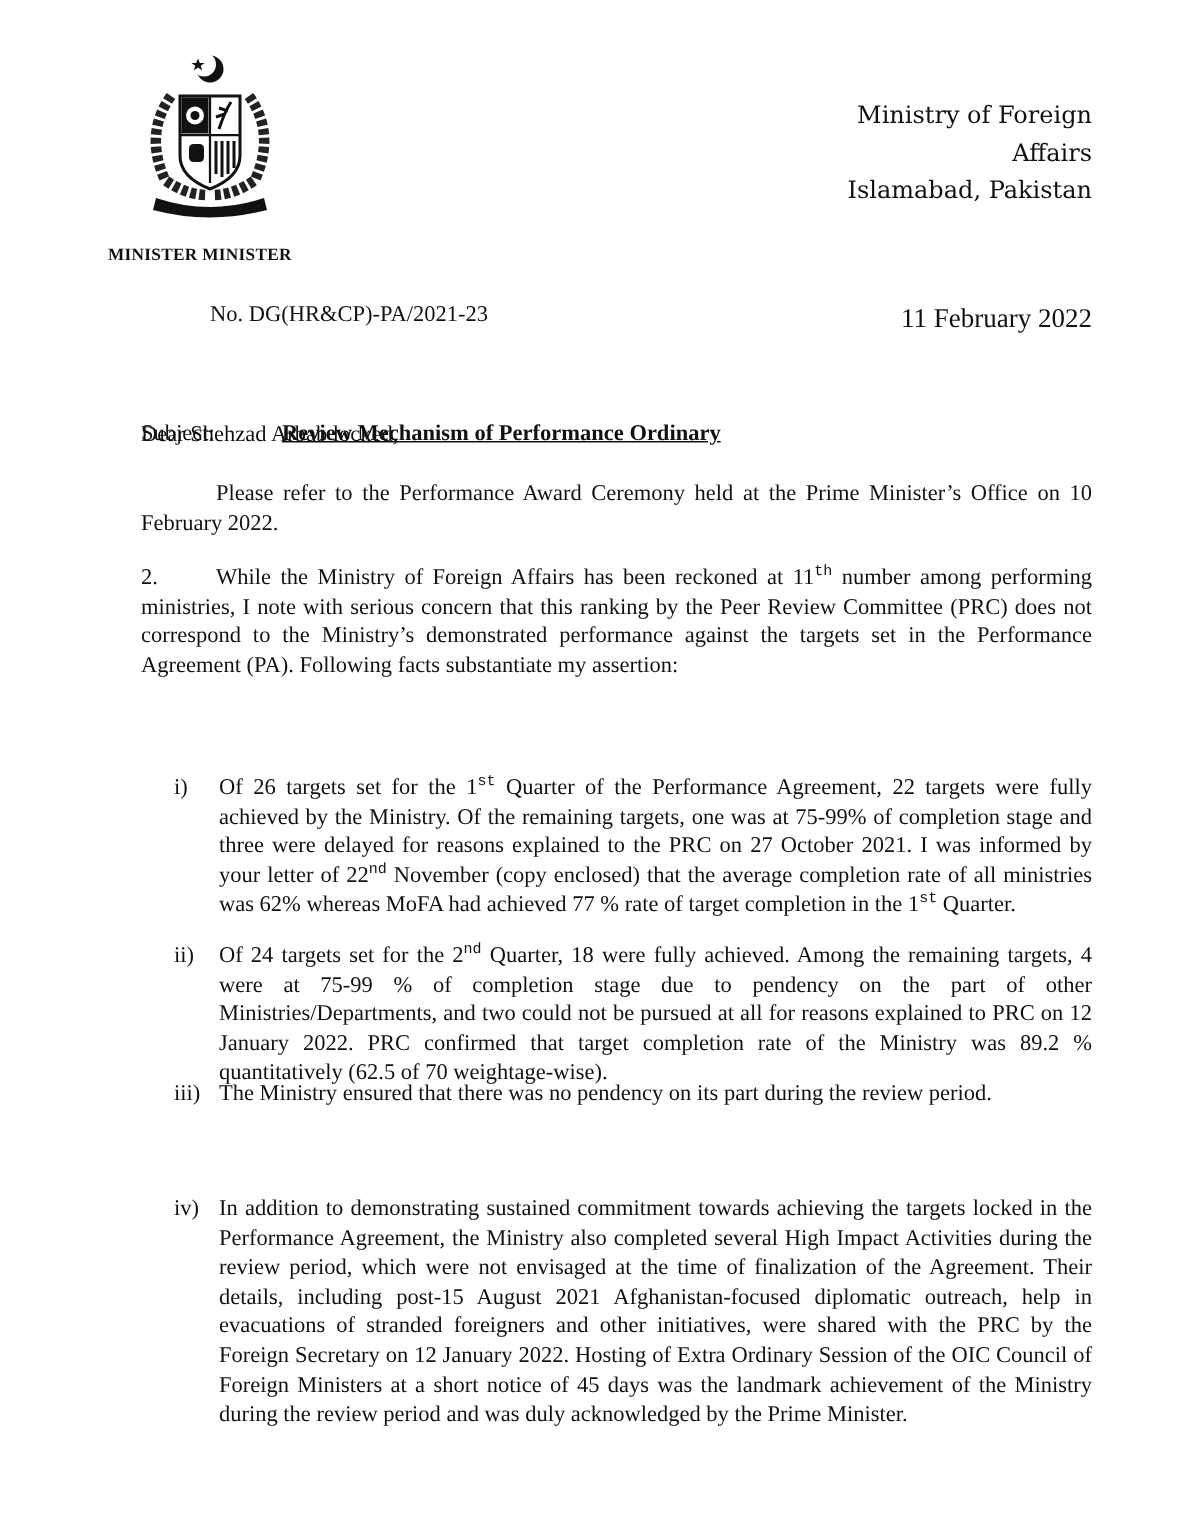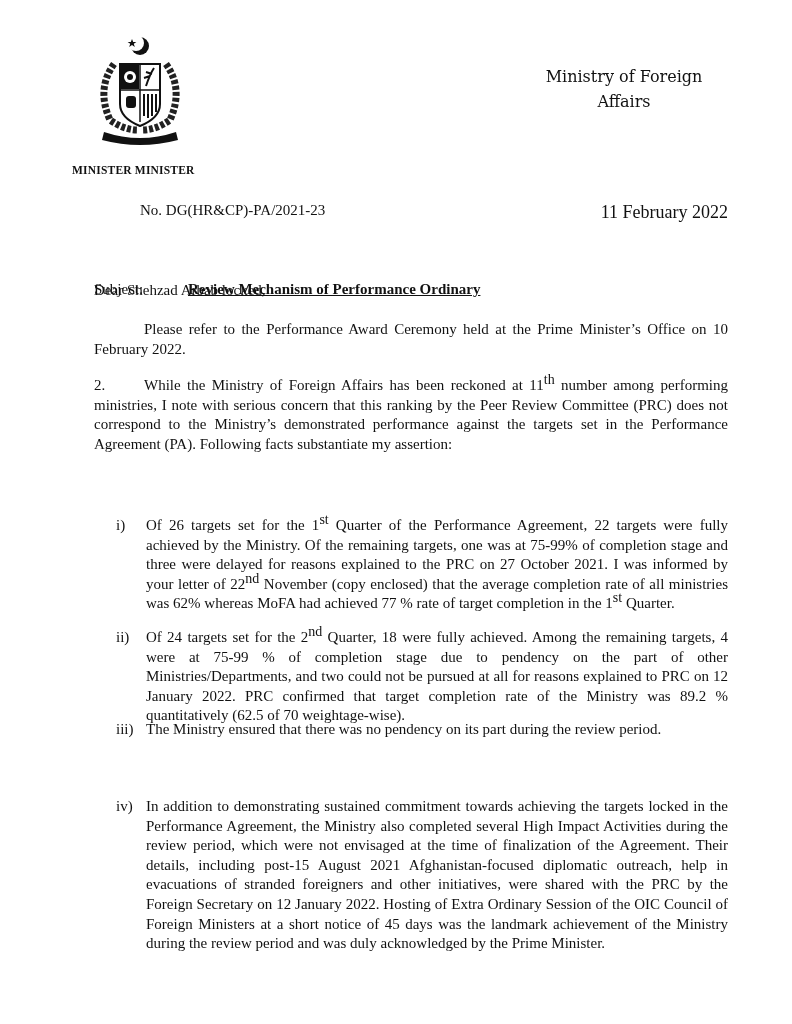--- a/index.html
+++ b/index.html
@@ -1,38 +1,38 @@
 <!DOCTYPE html>
 <html><head>
 <meta charset="utf-8">
 <style>
   html, body { margin:0; padding:0; background:#ffffff; }
   body { width:792px; height:1024px; position:relative; overflow:hidden;
          font-family:"Liberation Serif", serif; color:#111; }
   .emblem { position:absolute; left:84px; top:34px; width:112px; height:112px; }
   .fm-label { position:absolute; left:72px; top:164px; font-size:11.5px; font-weight:bold; letter-spacing:0.2px; }
-  .ministry { position:absolute; left:520px; top:64px; width:208px; text-align:center; font-size:17px; line-height:25px; font-family:"DejaVu Serif", serif; font-size:16px; }
+  .ministry { position:absolute; left:520px; top:64px; width:208px; text-align:right; font-size:17px; line-height:25px; font-family:"DejaVu Serif", serif; font-size:16px; }
   .ref { position:absolute; left:94px; top:202px; font-size:15px;margin-left:46px; }
   .date { position:absolute; right:64px; top:202px; font-size:18px; }
   .subject { position:absolute; left:94px; top:242px; font-size:15px; }
   .subject .lbl { display:inline-block; width:94px;margin-top:39px; }
   .subject .ttl { font-weight:bold; text-decoration:underline; }
   .salutation { position:absolute; left:94px; top:282px; font-size:15px; }
   .para { position:absolute; left:94px; width:634px; font-size:15px; line-height:19.6px; text-align:justify; }
   .p1 { top:320px; text-indent:50px; }
   .p2 { top:376px; }
   .p2 .num { display:inline-block; width:50px; }
   .item { position:absolute; left:116px; width:612px; font-size:15px; line-height:19.6px; text-align:justify; }
   .item .marker { position:absolute; left:0; top:0; width:30px; }
   .item .body { margin-left:30px; }
   .i1 { top:516px; }
   .i2 { top:628px; }
   .i3 { top:720px; }
   .i4 { top:797px; }
-  sup { font-size:14px; line-height:0; vertical-align:6px; }
+  sup { font-size:10px; line-height:0; vertical-align:6px;font-family:Liberation Mono, monospace; }
 </style>
 </head>
 <body>
 
 <div class="emblem">
   <svg width="112" height="112" viewBox="0 0 112 112">
 
     <circle cx="56" cy="12" r="9" fill="#111"></circle>
     <circle cx="52" cy="9" r="8" fill="#fff"></circle>
     <polygon points="48,5 49.2,8 52.4,8 49.8,9.8 50.8,13 48,11 45.2,13 46.2,9.8 43.6,8 46.8,8" fill="#111"></polygon>
@@ -50,20 +50,21 @@
     <rect x="42" y="62" width="10" height="12" rx="3" fill="#111"></rect>
     <path d="M60 60 V82 M64 60 V84 M68 60 V82 M72 60 V78" stroke="#111" stroke-width="2"></path>
 
     <path d="M20 98 Q56 110 92 98 L94 106 Q56 116 18 106 Z" fill="#111"></path>
   </svg>
 </div>
 <div class="fm-label">MINISTER MINISTER</div>
 
 <div class="ministry">
   <div>Ministry of Foreign Affairs</div>
+  <div>Islamabad,  Pakistan</div>
 </div>
 
 <div class="ref">No. DG(HR&amp;CP)-PA/2021-23</div>
 <div class="date">11 February 2022</div>
 
 <div class="subject">
   <span class="lbl">Subject:</span><span class="ttl">Review Mechanism of Performance Ordinary</span>
 </div>
 
 <div class="salutation">Dear Shehzad Arbab locked,</div>

